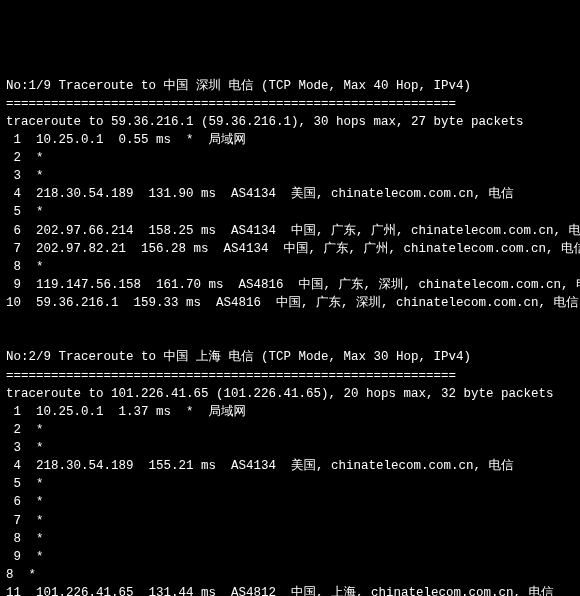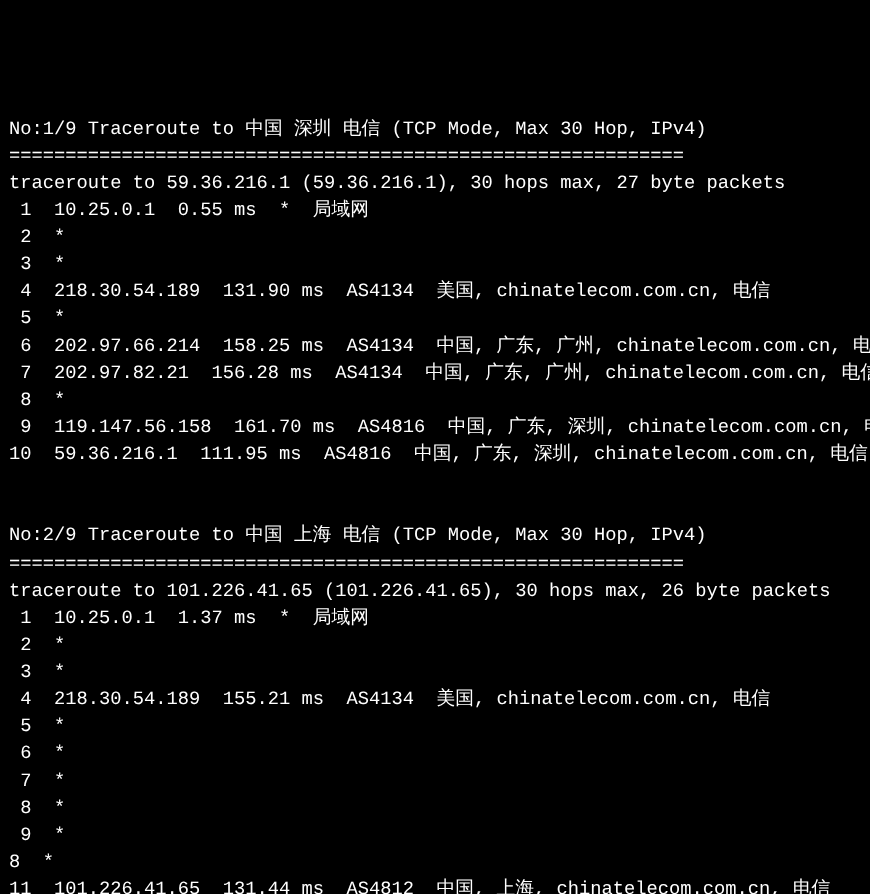--- a/index.html
+++ b/index.html
@@ -13,38 +13,38 @@
     white-space: pre;
     width: 580px;
     box-sizing: border-box;
   }
 </style>
 </head>
 <body>
 
 
 
-<div><span>No:1/9 Traceroute to 中国 深圳 电信 (TCP Mode, Max 30 Hop, IPv4)</span>
+<div><span>No:1/9 Traceroute to 中国 深圳 电信 (TCP Mode, Max 40 Hop, IPv4)</span>
 <span>============================================================</span>
 <span>traceroute to 59.36.216.1 (59.36.216.1), 30 hops max, 27 byte packets</span>
 <span> 1  10.25.0.1  0.55 ms  *  局域网</span>
 <span> 2  *</span>
 <span> 3  *</span>
 <span> 4  218.30.54.189  131.90 ms  AS4134  美国, chinatelecom.com.cn, 电信</span>
 <span> 5  *</span>
 <span> 6  202.97.66.214  158.25 ms  AS4134  中国, 广东, 广州, chinatelecom.com.cn, 电信</span>
 <span> 7  202.97.82.21  156.28 ms  AS4134  中国, 广东, 广州, chinatelecom.com.cn, 电信</span>
 <span> 8  *</span>
 <span> 9  119.147.56.158  161.70 ms  AS4816  中国, 广东, 深圳, chinatelecom.com.cn, 电信</span>
-<span>10  59.36.216.1  111.95 ms  AS4816  中国, 广东, 深圳, chinatelecom.com.cn, 电信</span>
+<span>10  59.36.216.1  159.33 ms  AS4816  中国, 广东, 深圳, chinatelecom.com.cn, 电信</span>
 
 
 <span>No:2/9 Traceroute to 中国 上海 电信 (TCP Mode, Max 30 Hop, IPv4)</span>
 <span>============================================================</span>
-<span>traceroute to 101.226.41.65 (101.226.41.65), 30 hops max, 26 byte packets</span>
+<span>traceroute to 101.226.41.65 (101.226.41.65), 20 hops max, 32 byte packets</span>
 <span> 1  10.25.0.1  1.37 ms  *  局域网</span>
 <span> 2  *</span>
 <span> 3  *</span>
 <span> 4  218.30.54.189  155.21 ms  AS4134  美国, chinatelecom.com.cn, 电信</span>
 <span> 5  *</span>
 <span> 6  *</span>
 <span> 7  *</span>
 <span> 8  *</span>
 <span> 9  *</span>
 <span>8  *</span>

